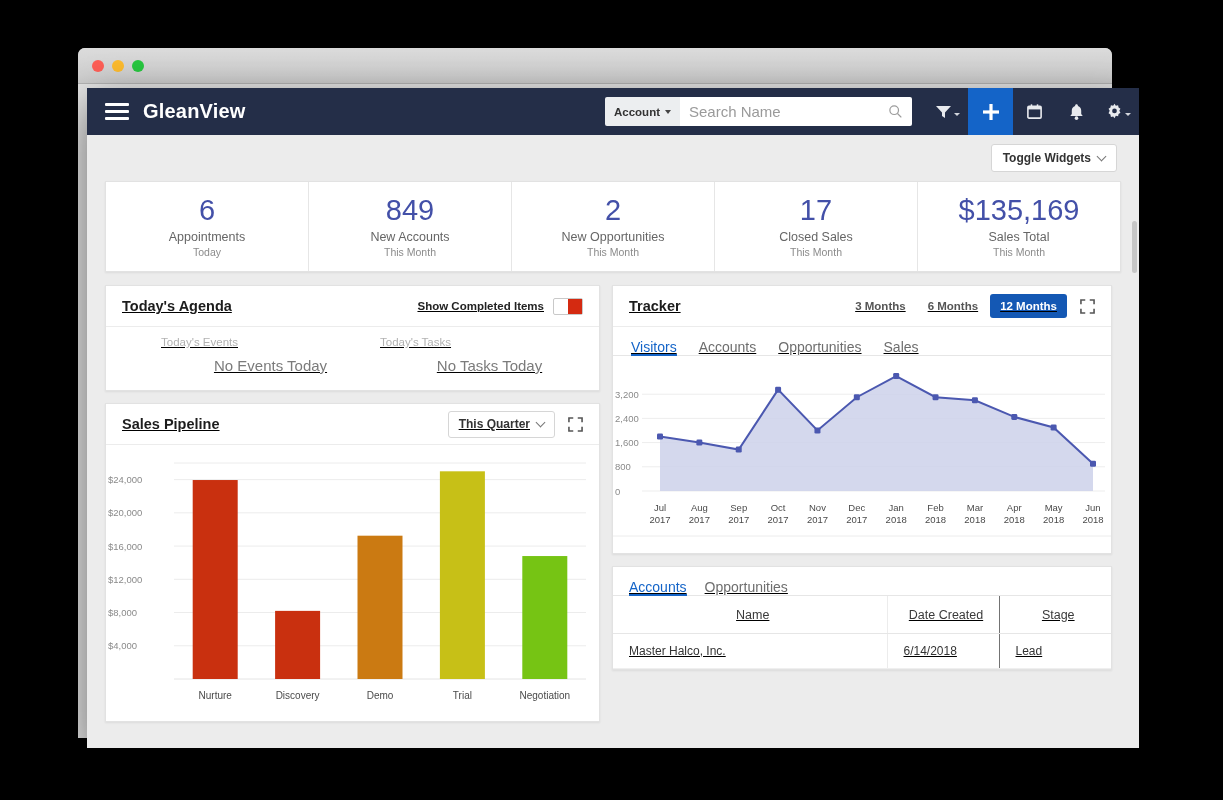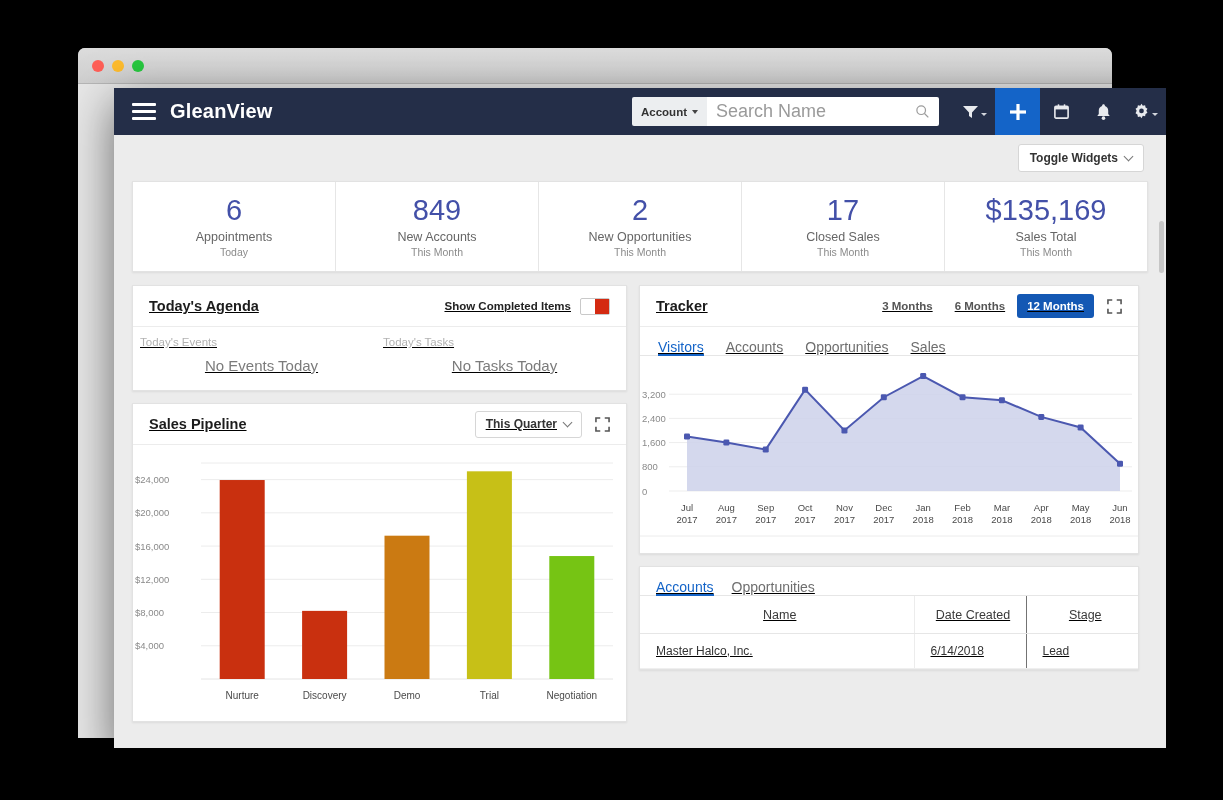--- a/index.html
+++ b/index.html
@@ -27,21 +27,21 @@
     display: flex; align-items: center; padding-left: 14px; gap: 8px;
   }
   .dot { width: 12px; height: 12px; border-radius: 50%; }
   .dot.red { background: #ff5f57; }
   .dot.yellow { background: #febc2e; }
   .dot.green { background: #28c840; }
   .back-body { width: 100%; height: calc(100% - 36px); background: #e7e7e7; }
 
   
   .app-window {
-    position: absolute; left: 114px; top: 88px;
+    position: absolute; left: 87px; top: 88px;
     width: 1052px; height: 660px;
     background: #ececec;
     box-shadow: 0 14px 44px rgba(0,0,0,.55);
     overflow: hidden;
   }
 
   
   .navbar {
     height: 47px; background: #242e48;
     display: flex; align-items: center; position: relative;
@@ -72,21 +72,21 @@
   .caret { width: 0; height: 0; border-left: 3.5px solid transparent;
            border-right: 3.5px solid transparent; border-top: 4px solid #444; }
   .search-field {
     width: 232px; height: 29px; background: #fff;
     border: none; border-radius: 0 2px 2px 0;
     display: flex; align-items: center; padding: 0 9px;
     position: relative;
   }
   .search-field input {
     border: none; outline: none; width: 100%; height: 100%;
-    font-size: 18px; color: #333; background: transparent;
+    font-size: 15px; color: #333; background: transparent;
     font-family: "Liberation Sans", sans-serif;
   }
   .search-field input::placeholder { color: #9a9a9a; }
   .search-ico { position: absolute; right: 9px; top: 7px; }
   .nav-icons { display: flex; align-items: center; height: 47px; }
   .nav-ico {
     width: 42px; height: 47px; display: flex; align-items: center;
     justify-content: center; cursor: pointer; position: relative;
   }
   .nav-ico.accent { background: #1464c8; width: 45px; }
@@ -135,21 +135,21 @@
     padding: 0 16px; border-bottom: 1px solid #ececec;
   }
   .panel-title { font-size: 14.5px; font-weight: bold; color: #1c1c1c; }
   .ph-spacer { flex: 1; }
 
   
   .agenda-toggle-label { font-size: 11.5px; font-weight: bold; color: #222; margin-right: 9px; }
   .switch { width: 30px; height: 17px; border: 1px solid #c9c9c9; border-radius: 2px;
             background: #fff; display: flex; justify-content: flex-end; cursor: pointer; }
   .switch i { display: block; width: 14px; height: 100%; background: #d42a11; }
-  .agenda-body { display: flex; height: 63px; padding: 9px 0 0 0; }
+  .agenda-body { display: flex; height: 63px; padding: 9px 0 0 0; margin-left: 48px; }
   .agenda-col { flex: 1; }
   .agenda-col.first { padding-left: 7px; }
   .agenda-sub { font-size: 11.5px; color: #b2b2b2; margin-bottom: 9px; }
   .agenda-empty { font-size: 15px; color: #7b7b7b; text-align: center; }
 
   
   .pill {
     background: #fff; border: 1px solid #d6d6d6; border-radius: 3px;
     height: 27px; padding: 0 10px; display: flex; align-items: center; gap: 7px;
     font-size: 12px; font-weight: bold; color: #333; cursor: pointer; text-align: center;

